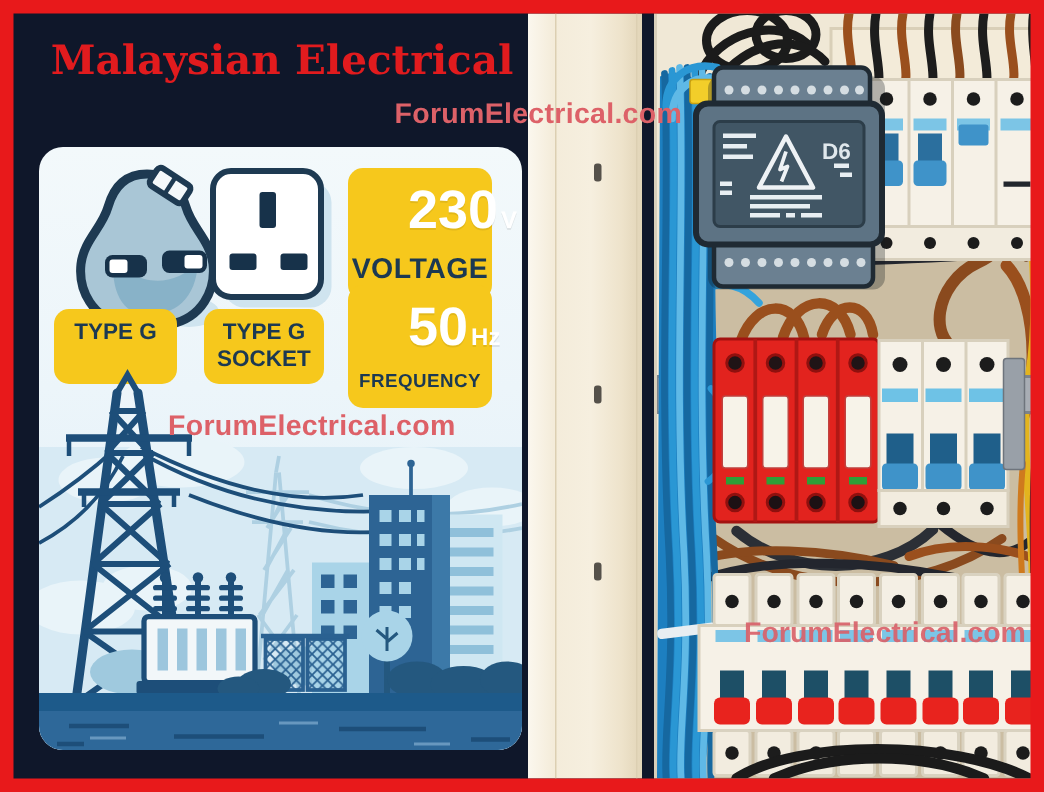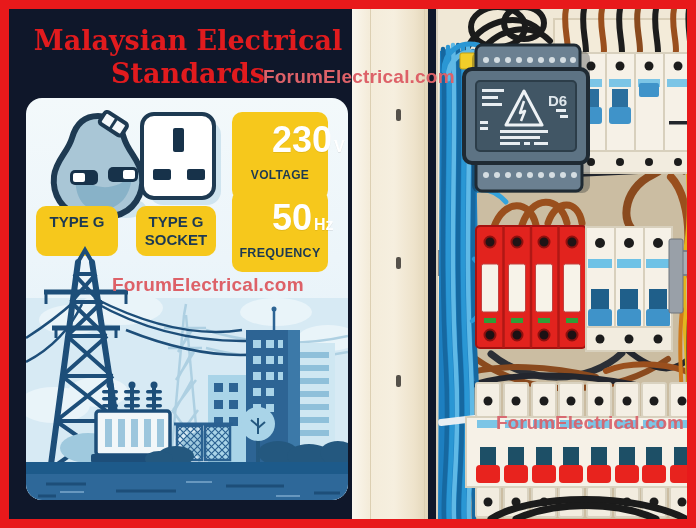--- a/index.html
+++ b/index.html
@@ -16,41 +16,40 @@
         background:linear-gradient(180deg,#f3f9fb 0%,#ecf5fa 40%,#ddeef6 100%);}
   .badge{position:absolute;background:#f6c81c;border-radius:10px;color:#1c3952;text-align:center;
          font-weight:bold;}
   .badge-plug{left:10px;top:108px;width:82px;height:50px;font-size:15px;line-height:18px;padding-top:7px;box-sizing:border-box;}
   .badge-socket{left:110px;top:108px;width:80px;height:50px;font-size:15px;line-height:18px;padding-top:7px;box-sizing:border-box;}
   .badge-voltage{left:206px;top:14px;width:96px;height:88px;}
   .badge-frequency{left:206px;top:92px;width:96px;height:82px;}
   .big-num{color:#ffffff;font-size:36px;font-weight:bold;line-height:40px;margin-top:8px;
            text-shadow:0 1px 0 rgba(0,0,0,.08);padding-left:40px;}
   .big-unit{font-size:16px;font-weight:bold;color:#fff;margin-left:2px;}
-  .badge-sub{font-size:12px;font-weight:bold;color:#1c3952;letter-spacing:.3px;margin-top:1px;}
+  .badge-sub{font-size:19px;font-weight:bold;color:#1c3952;letter-spacing:.3px;margin-top:1px;}
   .badge-frequency .badge-sub{font-size:12.5px;}
   .icon-abs{position:absolute;}
   
   .door-strip{position:absolute;left:352px;top:9px;width:76px;height:510px;
     background:linear-gradient(90deg,#fbf7ee 0%,#f4ecda 22%,#f6efdf 55%,#eee3cb 82%,#e2d5b8 100%);}
   .door-line{position:absolute;top:0;width:1px;height:100%;background:#dccfb2;}
   .door-slot{position:absolute;left:44px;width:5px;height:12px;background:#55514a;border-radius:2px;}
   
   .panel{position:absolute;left:436px;top:9px;width:259px;height:510px;overflow:hidden;background:#cbbda2;}
   .wm-bottom{position:absolute;left:60px;top:403px;z-index:30;color:#d9626b;font-size:19px;
              font-weight:bold;opacity:.92;}
 </style>
 </head>
 <body>
 
 <div class="stage">
 
   <div class="title">
     <div>Malaysian Electrical</div>
-    <div>Standards</div>
   </div>
   <span class="wm wm-top">ForumElectrical.com</span>
   <span class="wm wm-mid">ForumElectrical.com</span>
 
   <div class="card">
 
     <svg class="icon-abs" style="left:20px;top:10px" width="104" height="140" viewBox="0 0 104 140">
       <ellipse cx="80" cy="100" rx="20" ry="10" fill="#cfe4ef"></ellipse>
       <path d="M52 108 L52 130" stroke="#1e3a52" stroke-width="13" stroke-linecap="round"></path>
       <path d="M52 106 L52 126" stroke="#49789d" stroke-width="5" stroke-linecap="round"></path>

